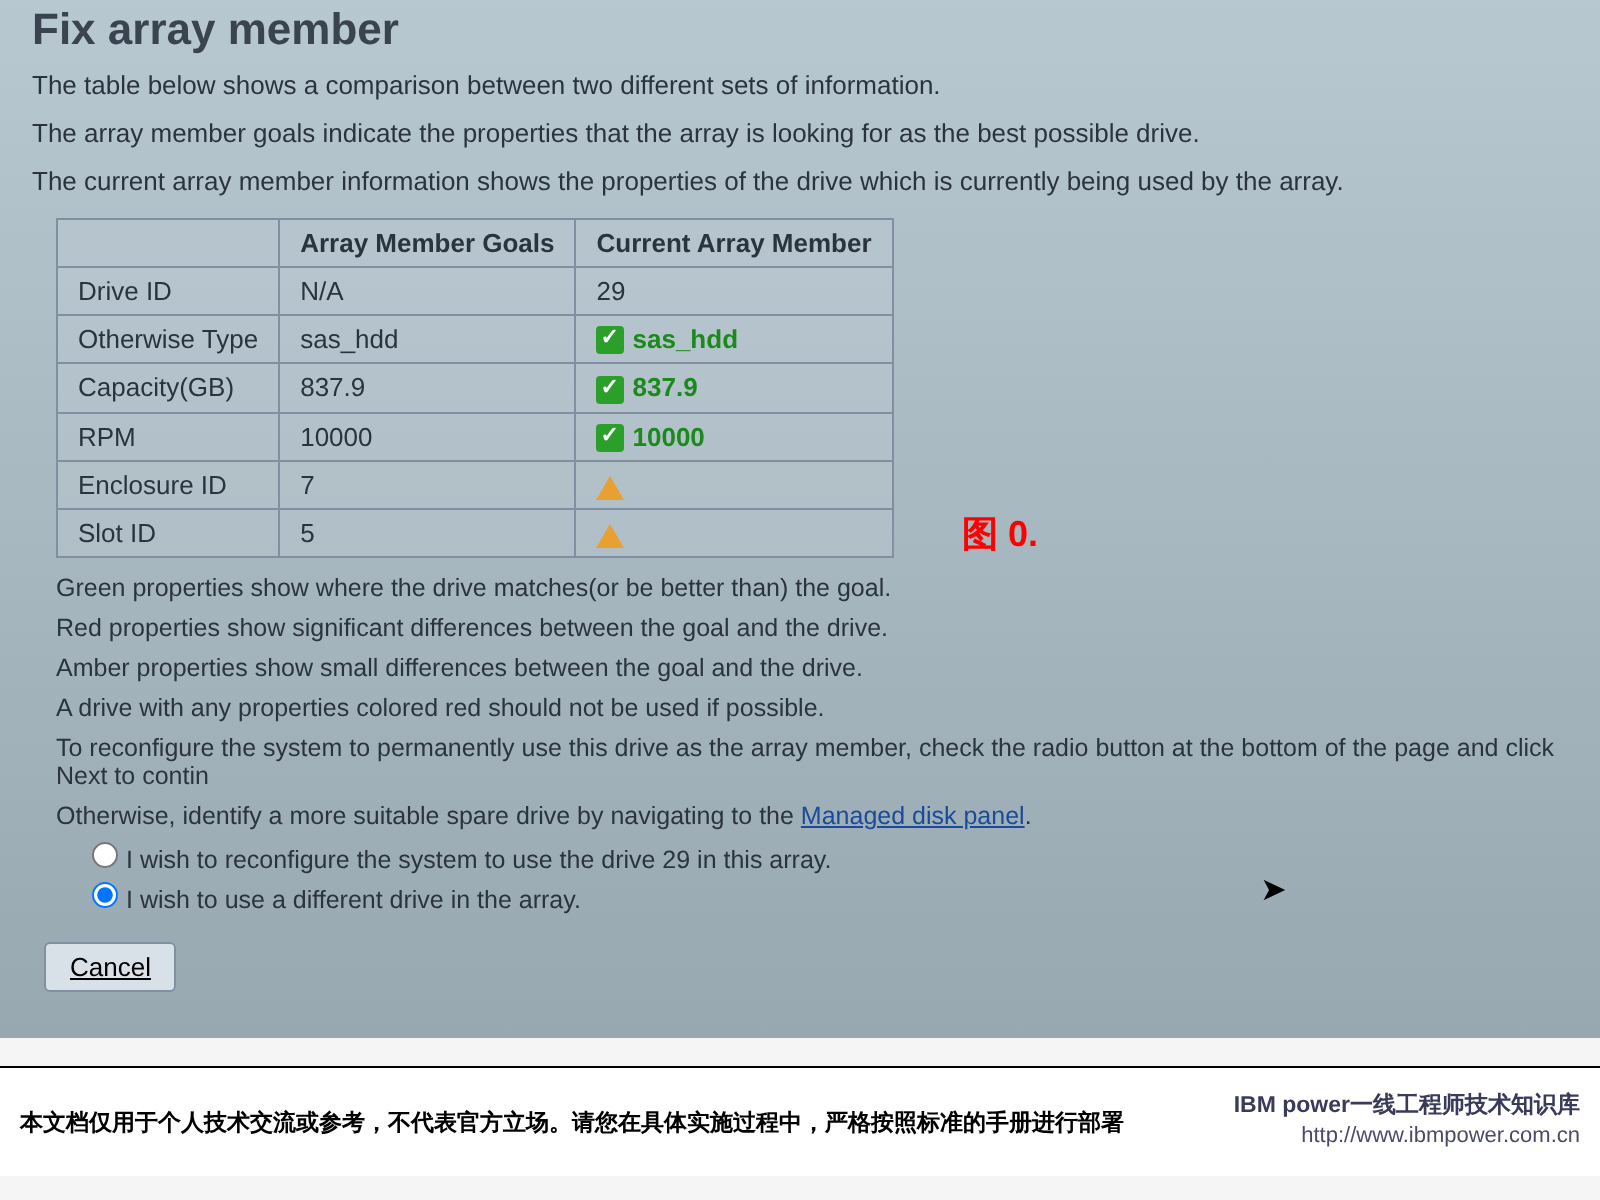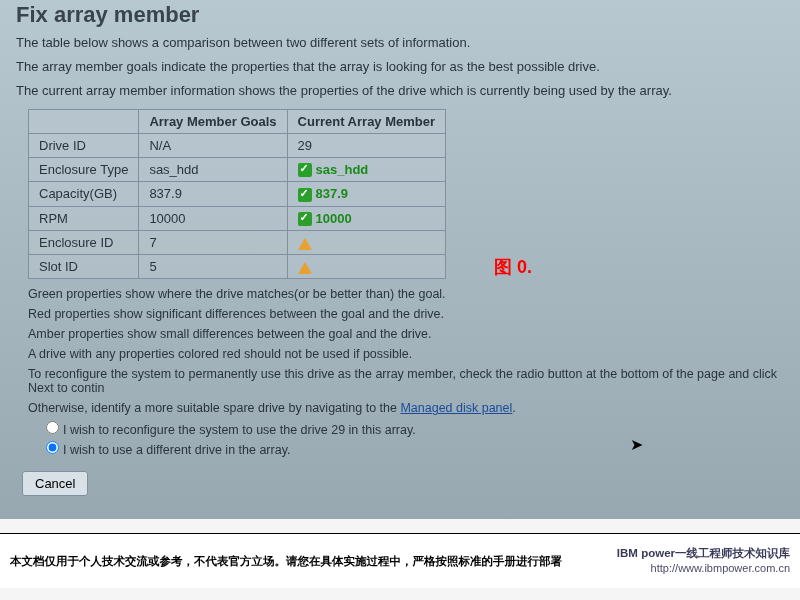--- a/index.html
+++ b/index.html
@@ -13,22 +13,22 @@
   td:first-child { font-weight: normal; min-width: 110px; }
   .check { display: inline-block; width: 14px; height: 14px; background: #2aa02a; border-radius: 2px; position: relative; margin-right: 4px; vertical-align: middle; }
   .check::after { content: "✓"; color: #fff; font-size: 11px; position: absolute; left: 2px; top: -1px; font-weight: bold; }
   .warn { display: inline-block; width: 0; height: 0; border-left: 7px solid transparent; border-right: 7px solid transparent; border-bottom: 12px solid #e8a030; margin-right: 4px; vertical-align: middle; position: relative; }
   .green { color: #1a8a1a; font-weight: bold; }
   .note { margin: 6px 0 4px 12px; font-size: 12.5px; color: #2a3440; }
   .link { color: #1a4a9a; text-decoration: underline; cursor: pointer; }
   .radios { margin: 6px 0 6px 30px; font-size: 12.5px; }
   .radios label { display: block; margin: 4px 0; }
   .radios input { margin-right: 4px; }
-  .btn { margin: 8px 0 0 6px; padding: 4px 12px; background: #d8e0e8; border: 1px solid #8090a0; border-radius: 3px; cursor: pointer; font-size: 13px; }
-  .fig { position: absolute; left: 494px; top: 255px; color: #ff0000; font-size: 18px; font-weight: bold; }
+  .btn { margin: 8px 0 0 6px; padding: 4px 12px; background: #d8e0e8; border: 1px solid #8090a0; border-radius: 3px; cursor: pointer; font-size: 13px; text-decoration: underline; }
+  .fig { position: absolute; left: 481px; top: 255px; color: #ff0000; font-size: 18px; font-weight: bold; }
   .cursor { position: absolute; left: 630px; top: 435px; font-size: 16px; color: #000; }
   .footer { position: absolute; bottom: 12px; left: 0; width: 800px; height: 55px; background: #fff; border-top: 1px solid #000; display: flex; align-items: center; justify-content: space-between; padding: 0 10px; }
   .foot-left { font-size: 11.5px; color: #000; font-weight: bold; }
   .foot-right { text-align: right; font-size: 11px; color: #4a4a6a; line-height: 1.3; }
   .foot-right .l1 { font-weight: bold; font-size: 11.5px; color: #3a3a5a; }
 </style>
 </head>
 <body>
 
 <div class="screen">
@@ -43,21 +43,21 @@
       <th></th>
       <th>Array Member Goals</th>
       <th>Current Array Member</th>
     </tr>
     <tr>
       <td>Drive ID</td>
       <td>N/A</td>
       <td>29</td>
     </tr>
     <tr>
-      <td>Enclosure Type</td>
+      <td>Otherwise Type</td>
       <td>sas_hdd</td>
       <td><span class="check"></span><span class="green">sas_hdd</span></td>
     </tr>
     <tr>
       <td>Capacity(GB)</td>
       <td>837.9</td>
       <td><span class="check"></span><span class="green">837.9</span></td>
     </tr>
     <tr>
       <td>RPM</td>

